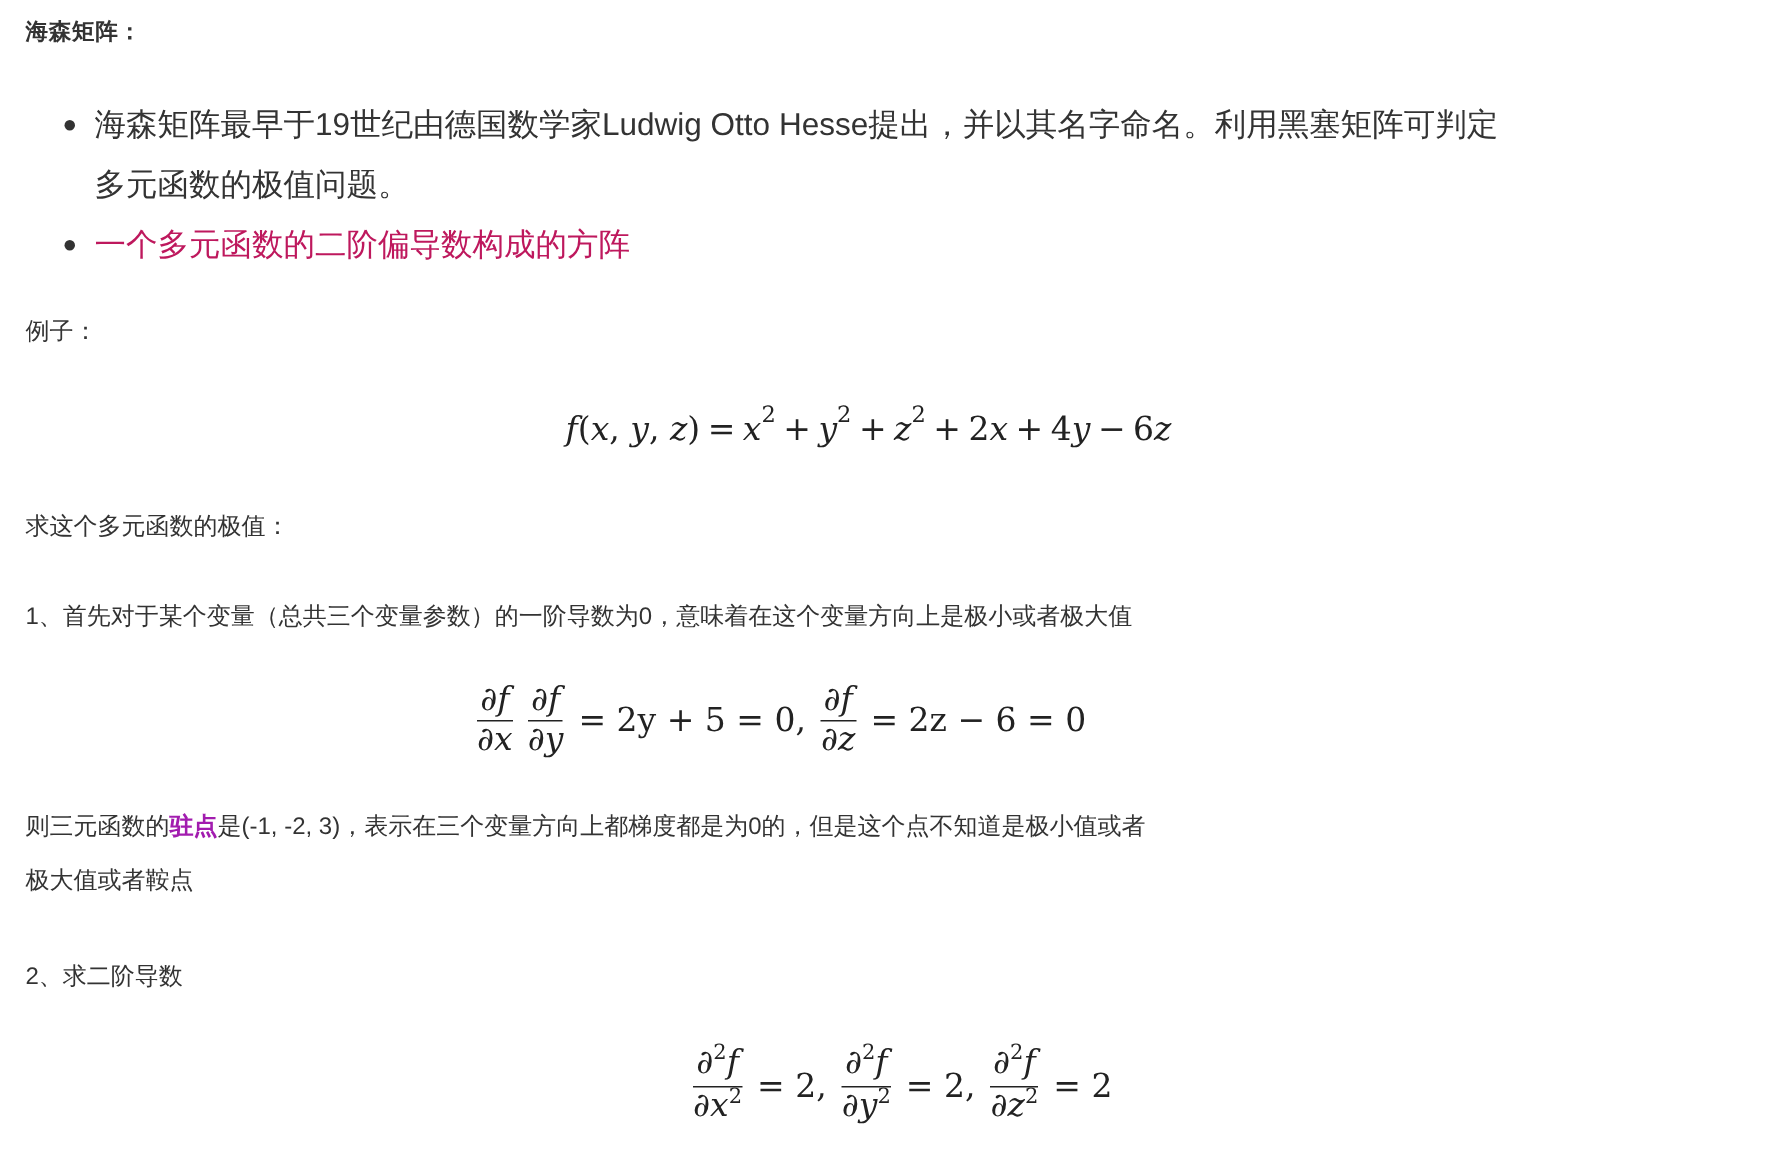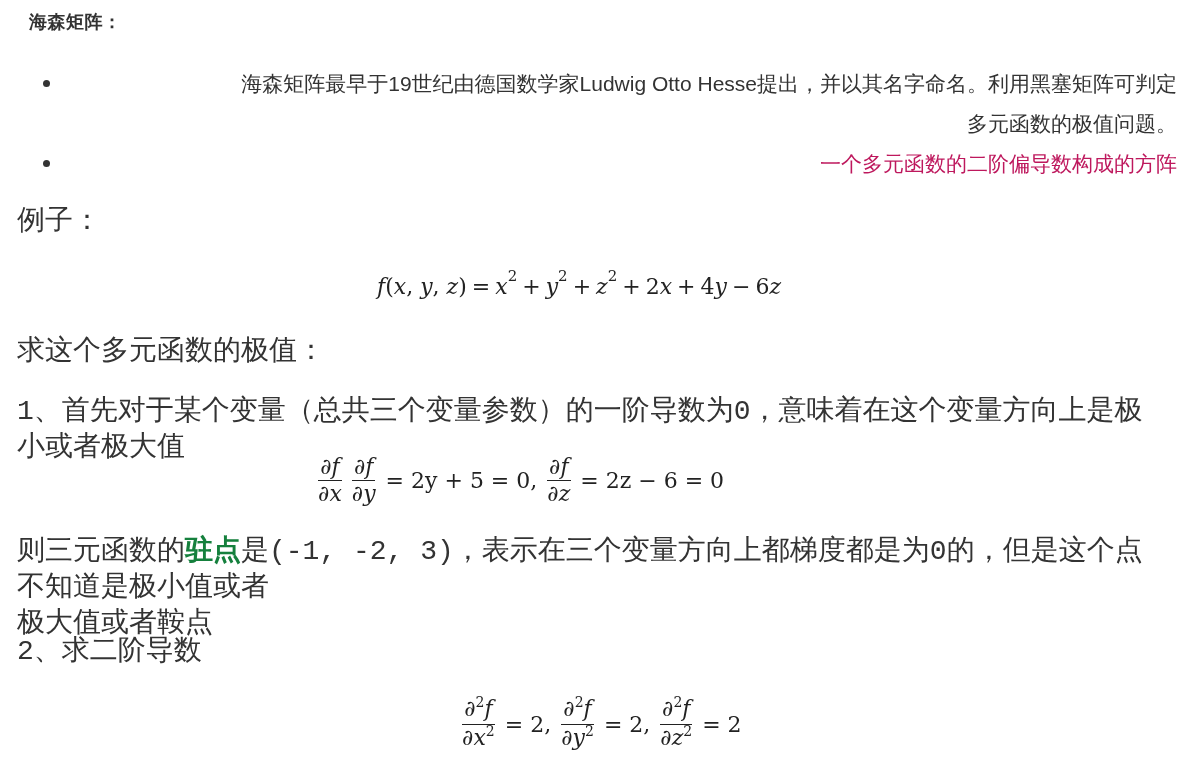--- a/index.html
+++ b/index.html
@@ -18,36 +18,35 @@
     }
     .doc {
       position: absolute;
       left: 17px;
       top: 0;
       width: 1160px;
     }
     .heading {
       position: absolute;
       top: 7px;
-      left: 12px;
+      left: 0;
       font-weight: bold;
-      font-size: 18px;
+      font-size: 15px;
       line-height: 30px;
       color: #333333;
       letter-spacing: 0.5px;
     }
     .bullet-list {
       position: absolute;
       top: 64px;
       left: 0;
       width: 1160px;
       margin: 0;
       padding: 0;
       list-style: none;
-      text-align: right;
     }
     .bullet-item {
       position: relative;
       padding-left: 46px;
       line-height: 40px;
       font-size: 21px;
     }
     .bullet-item .dot {
       position: absolute;
       left: 26px;
@@ -56,24 +55,23 @@
       height: 7px;
       border-radius: 50%;
       background: #333333;
     }
     .bullet-item.red {
       color: #be185d;
     }
     .para {
       position: absolute;
       left: 0;
-      font-size: 28px;
+      font-size: 16px;
       line-height: 36px;
       width: 1150px;
-      font-family: Liberation Mono, monospace;
     }
     .math {
       position: absolute;
       font-family: "DejaVu Serif", "Liberation Serif", serif;
       font-size: 22px;
       color: #222222;
       white-space: nowrap;
       display: flex;
       align-items: center;
     }
@@ -107,21 +105,21 @@
       border-bottom: 1.5px solid #222222;
     }
     .frac .sup2 {
       font-size: 14px;
       position: relative;
       top: -9px;
       font-style: normal;
     }
     .bold {
       font-weight: bold;
-      color: #15803d;
+      color: #a21caf;
     }
   </style>
 </head>
 <body>
 
 <div class="doc">
 
   <div class="heading">海森矩阵：</div>
 
   <ul class="bullet-list">

